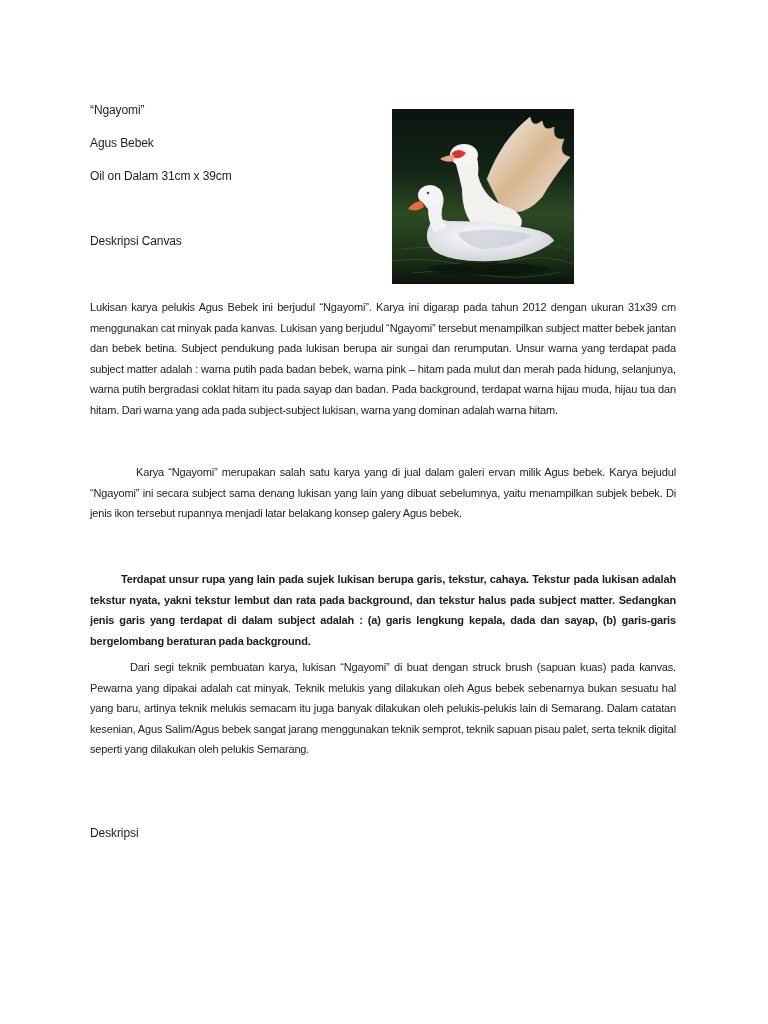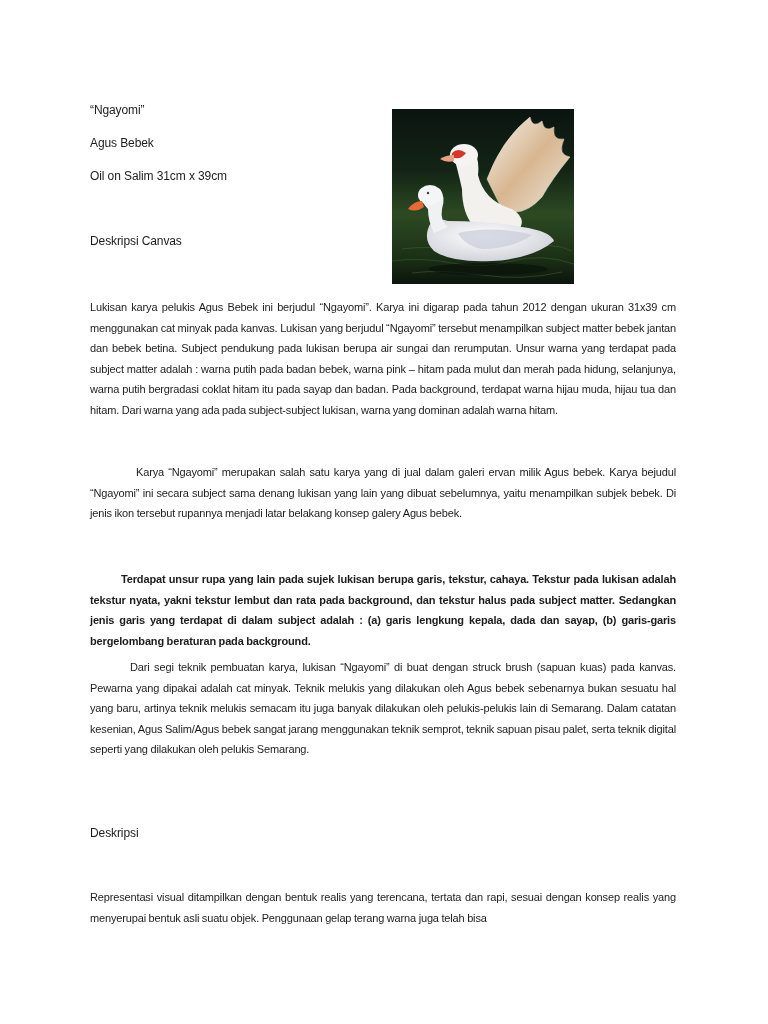--- a/index.html
+++ b/index.html
@@ -57,21 +57,21 @@
   .indent-md { text-indent: 31px; font-weight: bold; }
   .indent-md2 { text-indent: 40px; }
 </style>
 </head>
 <body>
 
 <div class="page">
 
   <div class="line-text" style="top:94px;">“Ngayomi”</div>
   <div class="line-text" style="top:127px;">Agus Bebek</div>
-  <div class="line-text" style="top:160px;">Oil on Salim 31cm x 39cm</div>
+  <div class="line-text" style="top:160px;">Oil on Dalam 31cm x 39cm</div>
   <div class="line-text" style="top:225px;">Deskripsi Canvas</div>
 
   <div class="artwork" title="Painting of two white Muscovy ducks on dark green water, one with wings spread">
     <svg width="182" height="175" viewBox="0 0 182 175" xmlns="http://www.w3.org/2000/svg">
       <defs>
         <linearGradient id="bg" x1="0" y1="0" x2="0" y2="1">
           <stop offset="0" stop-color="#0b1410"></stop>
           <stop offset="0.35" stop-color="#132416"></stop>
           <stop offset="0.6" stop-color="#2c4a22"></stop>
           <stop offset="0.85" stop-color="#1c3016"></stop>
@@ -127,17 +127,14 @@
   <div class="body-block" style="top:561px;">
     <p class="indent-md">Terdapat unsur rupa yang lain pada sujek lukisan berupa garis, tekstur, cahaya. Tekstur pada lukisan adalah tekstur nyata, yakni tekstur lembut dan rata pada background, dan tekstur halus pada subject matter. Sedangkan jenis garis yang terdapat di dalam subject adalah : (a) garis lengkung kepala, dada dan sayap, (b) garis-garis bergelombang beraturan pada background.</p>
   </div>
 
   <div class="body-block" style="top:649px;">
     <p class="indent-md2">Dari segi teknik pembuatan karya, lukisan “Ngayomi” di buat dengan struck brush (sapuan kuas) pada kanvas. Pewarna yang dipakai adalah cat minyak.  Teknik melukis yang dilakukan oleh Agus bebek sebenarnya bukan sesuatu hal yang baru, artinya teknik melukis semacam itu juga banyak dilakukan oleh pelukis-pelukis lain di Semarang. Dalam catatan kesenian, Agus Salim/Agus bebek sangat jarang menggunakan teknik semprot, teknik sapuan pisau palet, serta teknik digital seperti yang dilakukan oleh pelukis Semarang.</p>
   </div>
 
   <div class="line-text" style="top:817px;">Deskripsi</div>
 
-  <div class="body-block" style="top:879px;">
-    <p>Representasi visual ditampilkan dengan bentuk realis yang terencana, tertata dan rapi, sesuai dengan konsep realis yang menyerupai bentuk asli suatu objek. Penggunaan gelap terang warna juga telah bisa</p>
-  </div>
 
 </div>
 
 </body></html>

